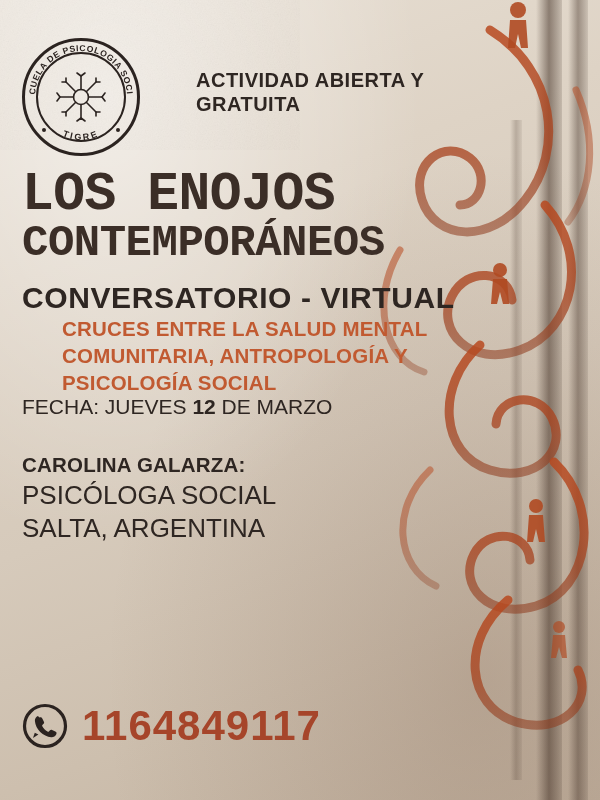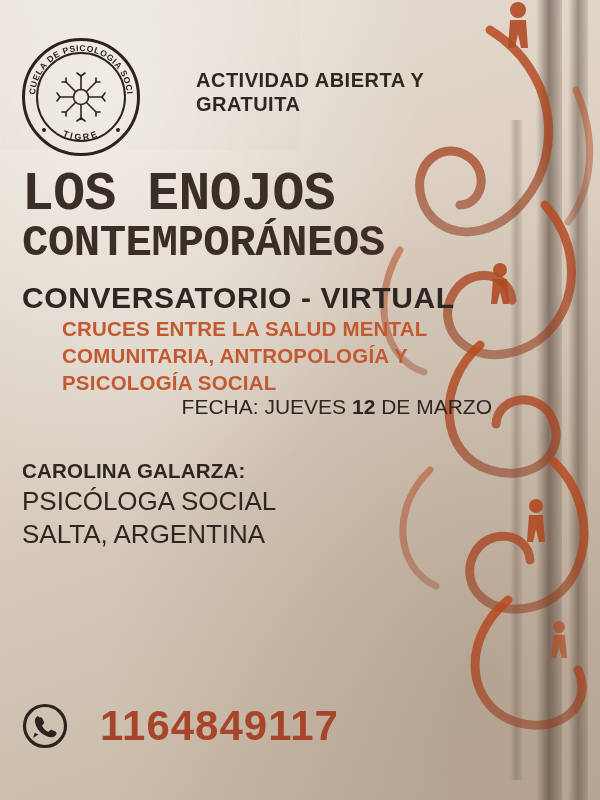--- a/index.html
+++ b/index.html
@@ -126,31 +126,29 @@
 
   #when {
     position: absolute;
     left: 22px;
     top: 392px;
     width: 470px;
     font-size: 21px;
     line-height: 1.42;
     color: #2e2622;
     text-transform: uppercase;
-    text-align: right;
   }
   #when b { font-weight: bold; }
 
   .speaker {
     position: absolute;
     left: 22px;
     width: 470px;
     color: #2e2622;
     text-transform: uppercase;
-    margin-top: 6px;
   }
   .speaker .sp-name {
     font-weight: bold;
     font-size: 20.5px;
     letter-spacing: 0.2px;
     line-height: 1.3;
   }
   .speaker .sp-role,
   .speaker .sp-place {
     font-size: 26px;
@@ -159,21 +157,21 @@
   #speaker-1 { top: 452px; }
   #speaker-2 { top: 539px; }
 
   
   #phone-row {
     position: absolute;
     left: 22px;
     top: 702px;
     display: flex;
     align-items: center;
-    gap: 32px;
+    gap: 14px;
   }
   #wa-icon { display: block; }
   #phone-number {
     font-size: 42px;
     font-weight: bold;
     letter-spacing: 1px;
     color: #a6452a;
     font-family: "Liberation Sans", sans-serif;
   }
 </style>

